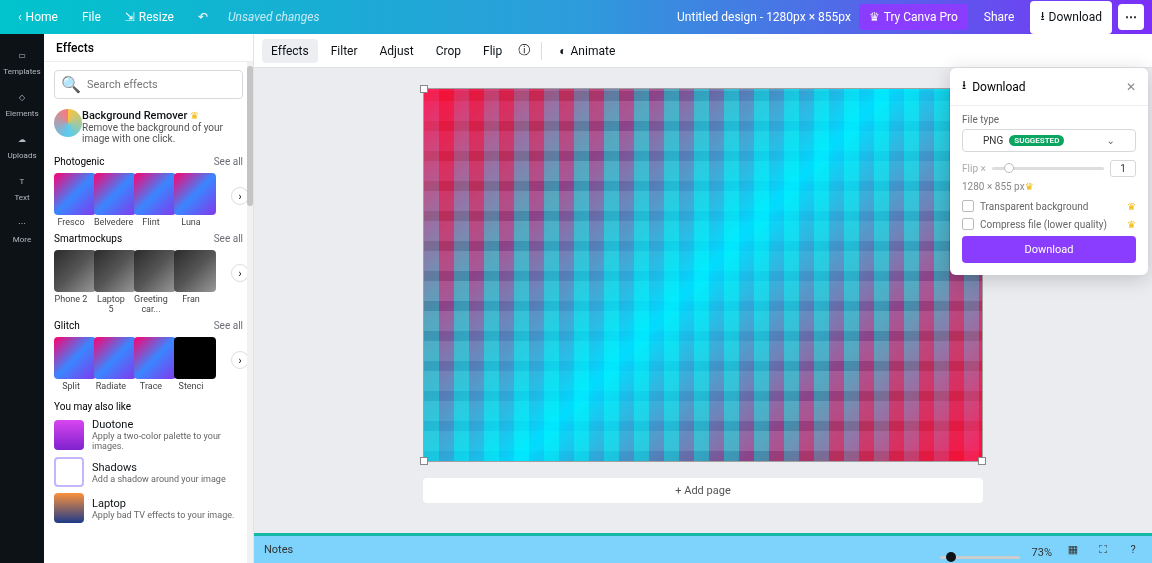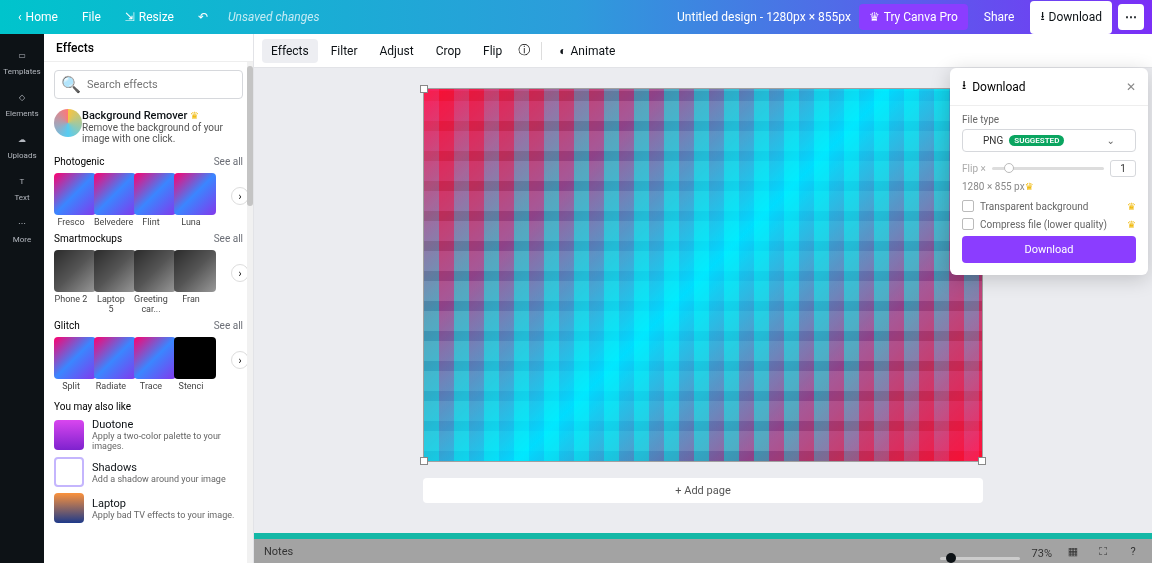--- a/index.html
+++ b/index.html
@@ -43,21 +43,21 @@
 .toolbar2 { height:34px; background:#fff; border-bottom:1px solid #e2e3e7; display:flex; align-items:center; padding:0 8px; gap:4px; font-size:12px; }
 .toolbar2 .tab { padding:5px 9px; border-radius:4px; cursor:pointer; color:#0d1216; }
 .toolbar2 .tab.active { background:#edeef2; }
 .toolbar2 .divider { width:1px; height:18px; background:#ddd; margin:0 4px; }
 .toolbar2 .animate { display:flex; align-items:center; gap:4px; }
 .stage { flex:1; display:flex; flex-direction:column; align-items:center; overflow:auto; padding:20px 10px 10px; }
 .page { width:560px; height:374px; background:linear-gradient(135deg,#ff1744 0%,#00e5ff 25%,#ff1744 50%,#1de9b6 75%,#d500f9 100%); background-size:200% 200%; border:1px solid #a0a0a0; position:relative; }
 .page::before { content:""; position:absolute; inset:0; background:repeating-linear-gradient(90deg,rgba(0,255,255,.3) 0 15px,rgba(255,0,80,.3) 15px 30px),repeating-linear-gradient(0deg,rgba(0,0,0,.25) 0 10px,transparent 10px 30px); mix-blend-mode:overlay; }
 .handle { width:8px; height:8px; background:#fff; border:1px solid #888; position:absolute; }
 .add-page { margin-top:16px; width:560px; background:#fff; border-radius:4px; text-align:center; padding:6px; font-size:11px; color:#555; cursor:pointer; }
-.statusbar { height:30px; background:#a3a3a3; border-top:6px solid #14b8a6; display:flex; align-items:center; padding:0 10px; font-size:11px; color:#333; }
+.statusbar { height:30px; background:#7dd3fc; border-top:3px solid #14b8a6; display:flex; align-items:center; padding:0 10px; font-size:11px; color:#333; }
 .statusbar .notes { cursor:pointer; }
 .statusbar .right { margin-left:auto; display:flex; align-items:flex-end; gap:12px; }
 .zoom-slider { width:80px; height:3px; background:#ccc; border-radius:2px; position:relative; }
 .zoom-slider .kn { width:10px; height:10px; background:#0d1216; border-radius:50%; position:absolute; top:-4px; left:6px; }
 .icon-btn { width:18px; height:18px; display:flex; align-items:center; justify-content:center; cursor:pointer; }
 .dl-popover { position:absolute; top:34px; right:4px; width:198px; background:#fff; border-radius:6px; box-shadow:0 4px 20px rgba(0,0,0,.18); z-index:50; padding:0 0 12px; }
 .dl-head { display:flex; align-items:center; padding:8px 12px; border-bottom:1px solid #eee; font-size:12px; gap:6px; }
 .dl-close { margin-left:auto; cursor:pointer; color:#888; }
 .dl-body { padding:8px 12px 0; font-size:10px; color:#333; }
 .dl-label { color:#666; margin-bottom:4px; }

